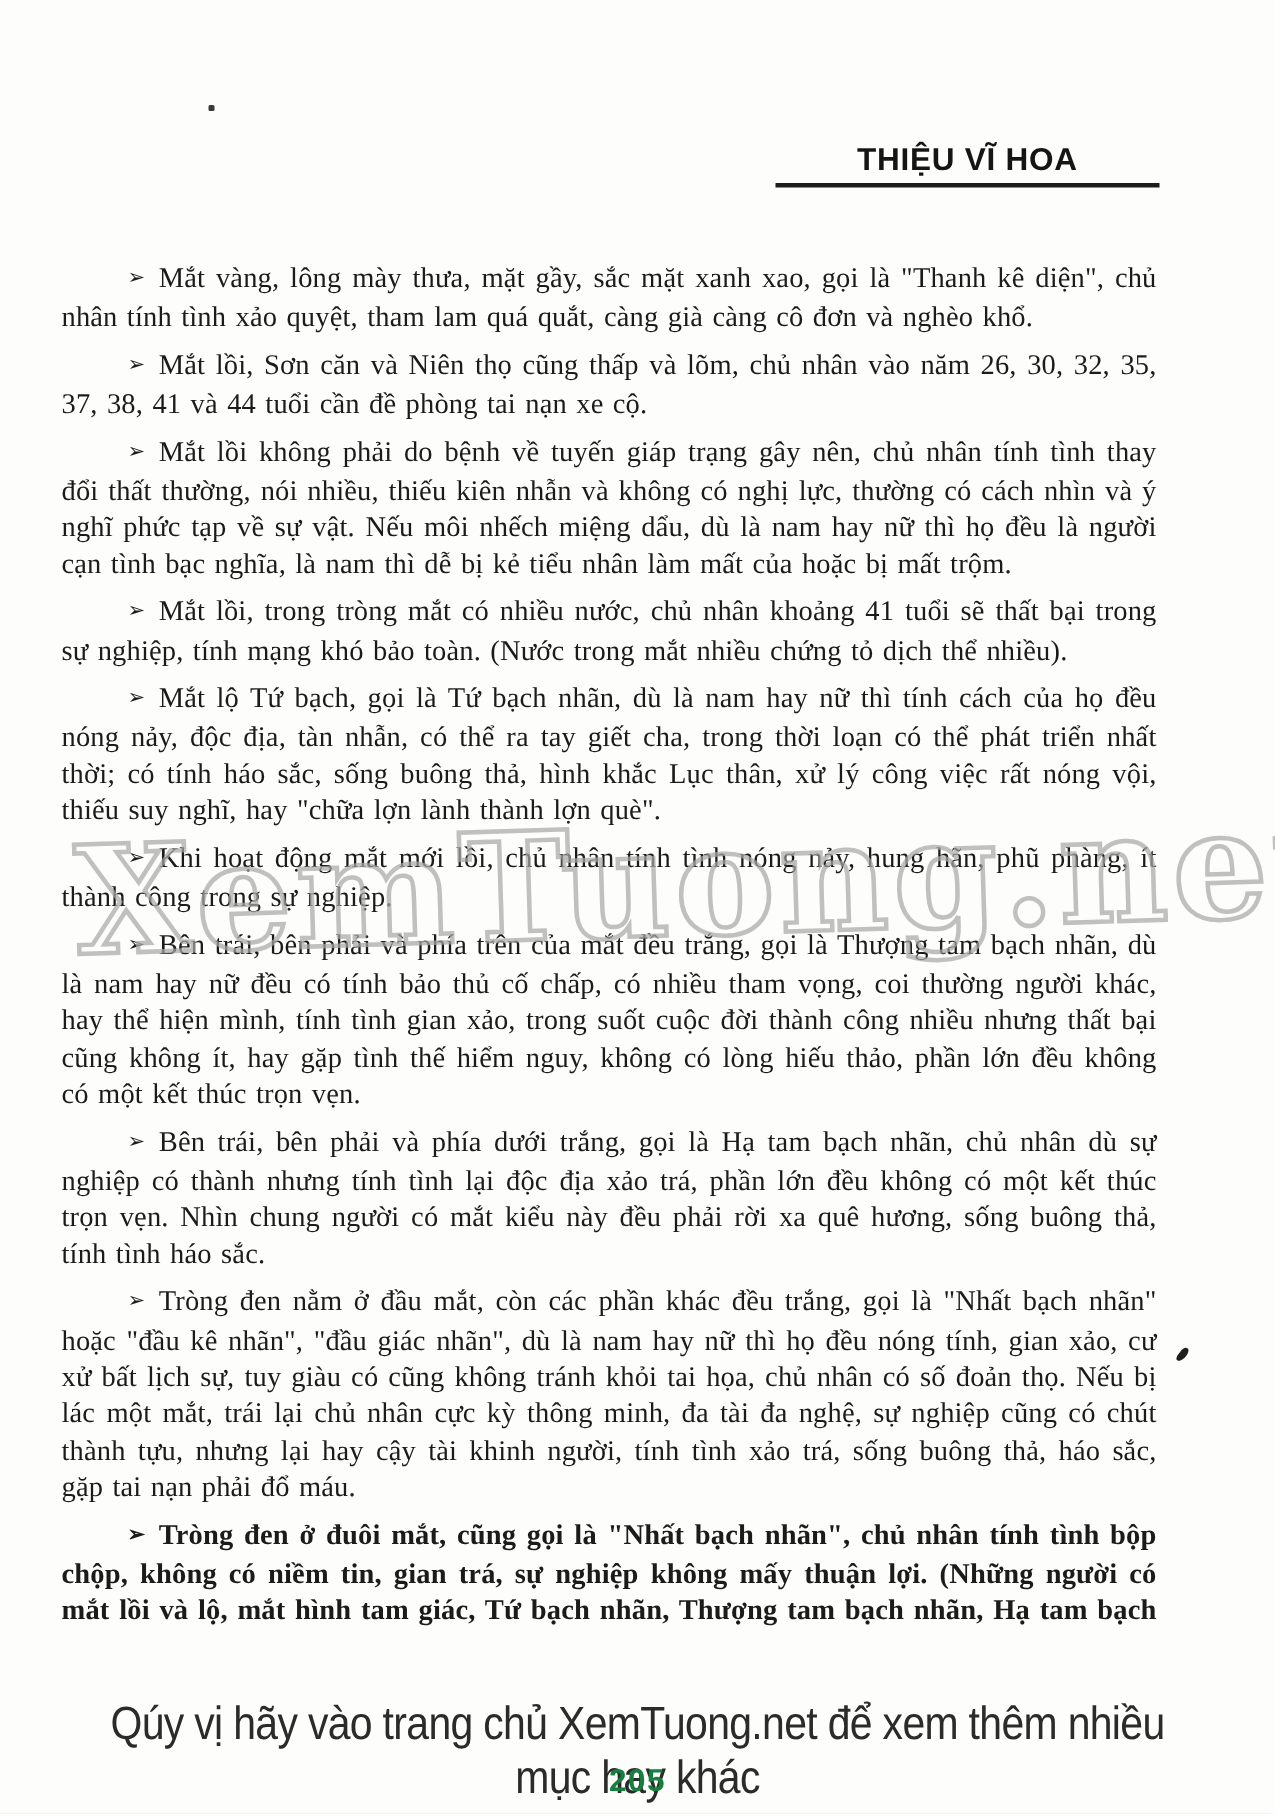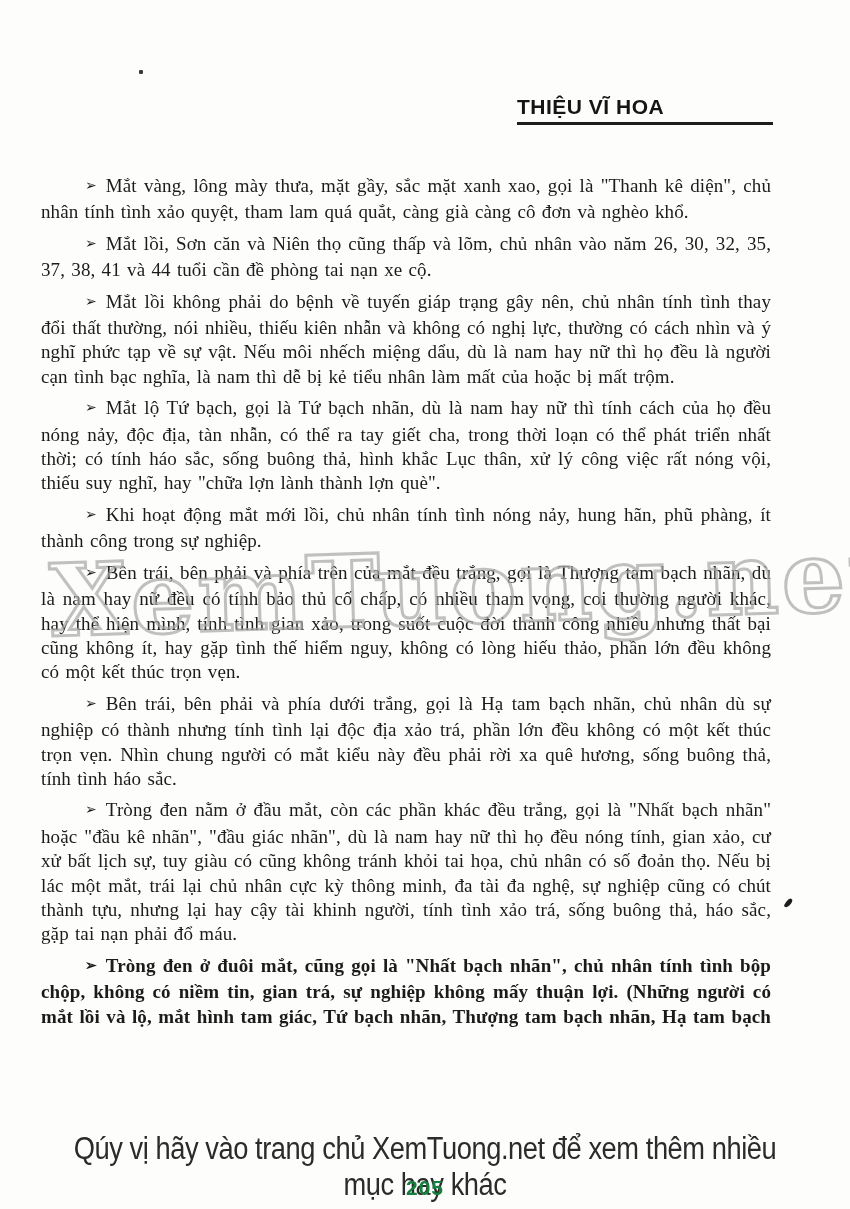--- a/index.html
+++ b/index.html
@@ -3,21 +3,21 @@
 <meta charset="utf-8">
 <style>
   html,body{margin:0;padding:0;background:#e8e8e8;}
   .page{
     position:relative;width:850px;height:1209px;margin:0 auto;
     background:#fdfdfc;overflow:hidden;
     font-family:"Liberation Serif",serif;color:#1b1b1b;
   }
   .header{
     position:absolute;top:95px;right:77px;width:256px;
-    text-align:left;font-family:"Liberation Sans",sans-serif;
+    text-align:center;font-family:"Liberation Sans",sans-serif;
     font-weight:bold;font-size:21px;letter-spacing:.5px;color:#151515;
     border-bottom:3px solid #1d1d1d;padding-bottom:3px;
   }
   .content{position:absolute;top:131px;left:41px;width:730px;margin-top:36px;}
   p.para{
     margin:7px 0 0 0;text-align:justify;text-indent:44px;
     font-size:19px;line-height:24.4px;word-spacing:1.4px;letter-spacing:.1px;
   }
   p.para .bullet{font-size:14px;padding-right:9px;position:relative;top:-2px;}
   p.para.cut{text-align-last:justify;font-weight:bold;}
@@ -56,20 +56,21 @@
 <div class="page">
 
   <div class="speck-dot"></div>
 
   <div class="header">THIỆU VĨ HOA</div>
 
   <div class="content">
     <p class="para"><span class="bullet">➢</span><span>Mắt vàng, lông mày thưa, mặt gầy, sắc mặt xanh xao, gọi là "Thanh kê diện", chủ nhân tính tình xảo quyệt, tham lam quá quắt, càng già càng cô đơn và nghèo khổ.</span></p>
     <p class="para"><span class="bullet">➢</span><span>Mắt lồi, Sơn căn và Niên thọ cũng thấp và lõm, chủ nhân vào năm 26, 30, 32, 35, 37, 38, 41 và 44 tuổi cần đề phòng tai nạn xe cộ.</span></p>
     <p class="para"><span class="bullet">➢</span><span>Mắt lồi không phải do bệnh về tuyến giáp trạng gây nên, chủ nhân tính tình thay đổi thất thường, nói nhiều, thiếu kiên nhẫn và không có nghị lực, thường có cách nhìn và ý nghĩ phức tạp về sự vật. Nếu môi nhếch miệng dẩu, dù là nam hay nữ thì họ đều là người cạn tình bạc nghĩa, là nam thì dễ bị kẻ tiểu nhân làm mất của hoặc bị mất trộm.</span></p>
+    <p class="para"><span class="bullet">➢</span><span>Mắt lồi, trong tròng mắt có nhiều nước, chủ nhân khoảng 41 tuổi sẽ thất bại trong sự nghiệp, tính mạng khó bảo toàn. (Nước trong mắt nhiều chứng tỏ dịch thể nhiều).</span></p>
     <p class="para"><span class="bullet">➢</span><span>Mắt lộ Tứ bạch, gọi là Tứ bạch nhãn, dù là nam hay nữ thì tính cách của họ đều nóng nảy, độc địa, tàn nhẫn, có thể ra tay giết cha, trong thời loạn có thể phát triển nhất thời; có tính háo sắc, sống buông thả, hình khắc Lục thân, xử lý công việc rất nóng vội, thiếu suy nghĩ, hay "chữa lợn lành thành lợn què".</span></p>
     <p class="para"><span class="bullet">➢</span><span>Khi hoạt động mắt mới lồi, chủ nhân tính tình nóng nảy, hung hãn, phũ phàng, ít thành công trong sự nghiệp.</span></p>
     <p class="para"><span class="bullet">➢</span><span>Bên trái, bên phải và phía trên của mắt đều trắng, gọi là Thượng tam bạch nhãn, dù là nam hay nữ đều có tính bảo thủ cố chấp, có nhiều tham vọng, coi thường người khác, hay thể hiện mình, tính tình gian xảo, trong suốt cuộc đời thành công nhiều nhưng thất bại cũng không ít, hay gặp tình thế hiểm nguy, không có lòng hiếu thảo, phần lớn đều không có một kết thúc trọn vẹn.</span></p>
     <p class="para"><span class="bullet">➢</span><span>Bên trái, bên phải và phía dưới trắng, gọi là Hạ tam bạch nhãn, chủ nhân dù sự nghiệp có thành nhưng tính tình lại độc địa xảo trá, phần lớn đều không có một kết thúc trọn vẹn. Nhìn chung người có mắt kiểu này đều phải rời xa quê hương, sống buông thả, tính tình háo sắc.</span></p>
     <p class="para"><span class="bullet">➢</span><span>Tròng đen nằm ở đầu mắt, còn các phần khác đều trắng, gọi là "Nhất bạch nhãn" hoặc "đầu kê nhãn", "đầu giác nhãn", dù là nam hay nữ thì họ đều nóng tính, gian xảo, cư xử bất lịch sự, tuy giàu có cũng không tránh khỏi tai họa, chủ nhân có số đoản thọ. Nếu bị lác một mắt, trái lại chủ nhân cực kỳ thông minh, đa tài đa nghệ, sự nghiệp cũng có chút thành tựu, nhưng lại hay cậy tài khinh người, tính tình xảo trá, sống buông thả, háo sắc, gặp tai nạn phải đổ máu.</span></p>
     <p class="para cut"><span class="bullet">➢</span><span>Tròng đen ở đuôi mắt, cũng gọi là "Nhất bạch nhãn", chủ nhân tính tình bộp chộp, không có niềm tin, gian trá, sự nghiệp không mấy thuận lợi. (Những người có mắt lồi và lộ, mắt hình tam giác, Tứ bạch nhãn, Thượng tam bạch nhãn, Hạ tam bạch</span></p>
   </div>
 
   <div class="speck-comma"></div>
 

